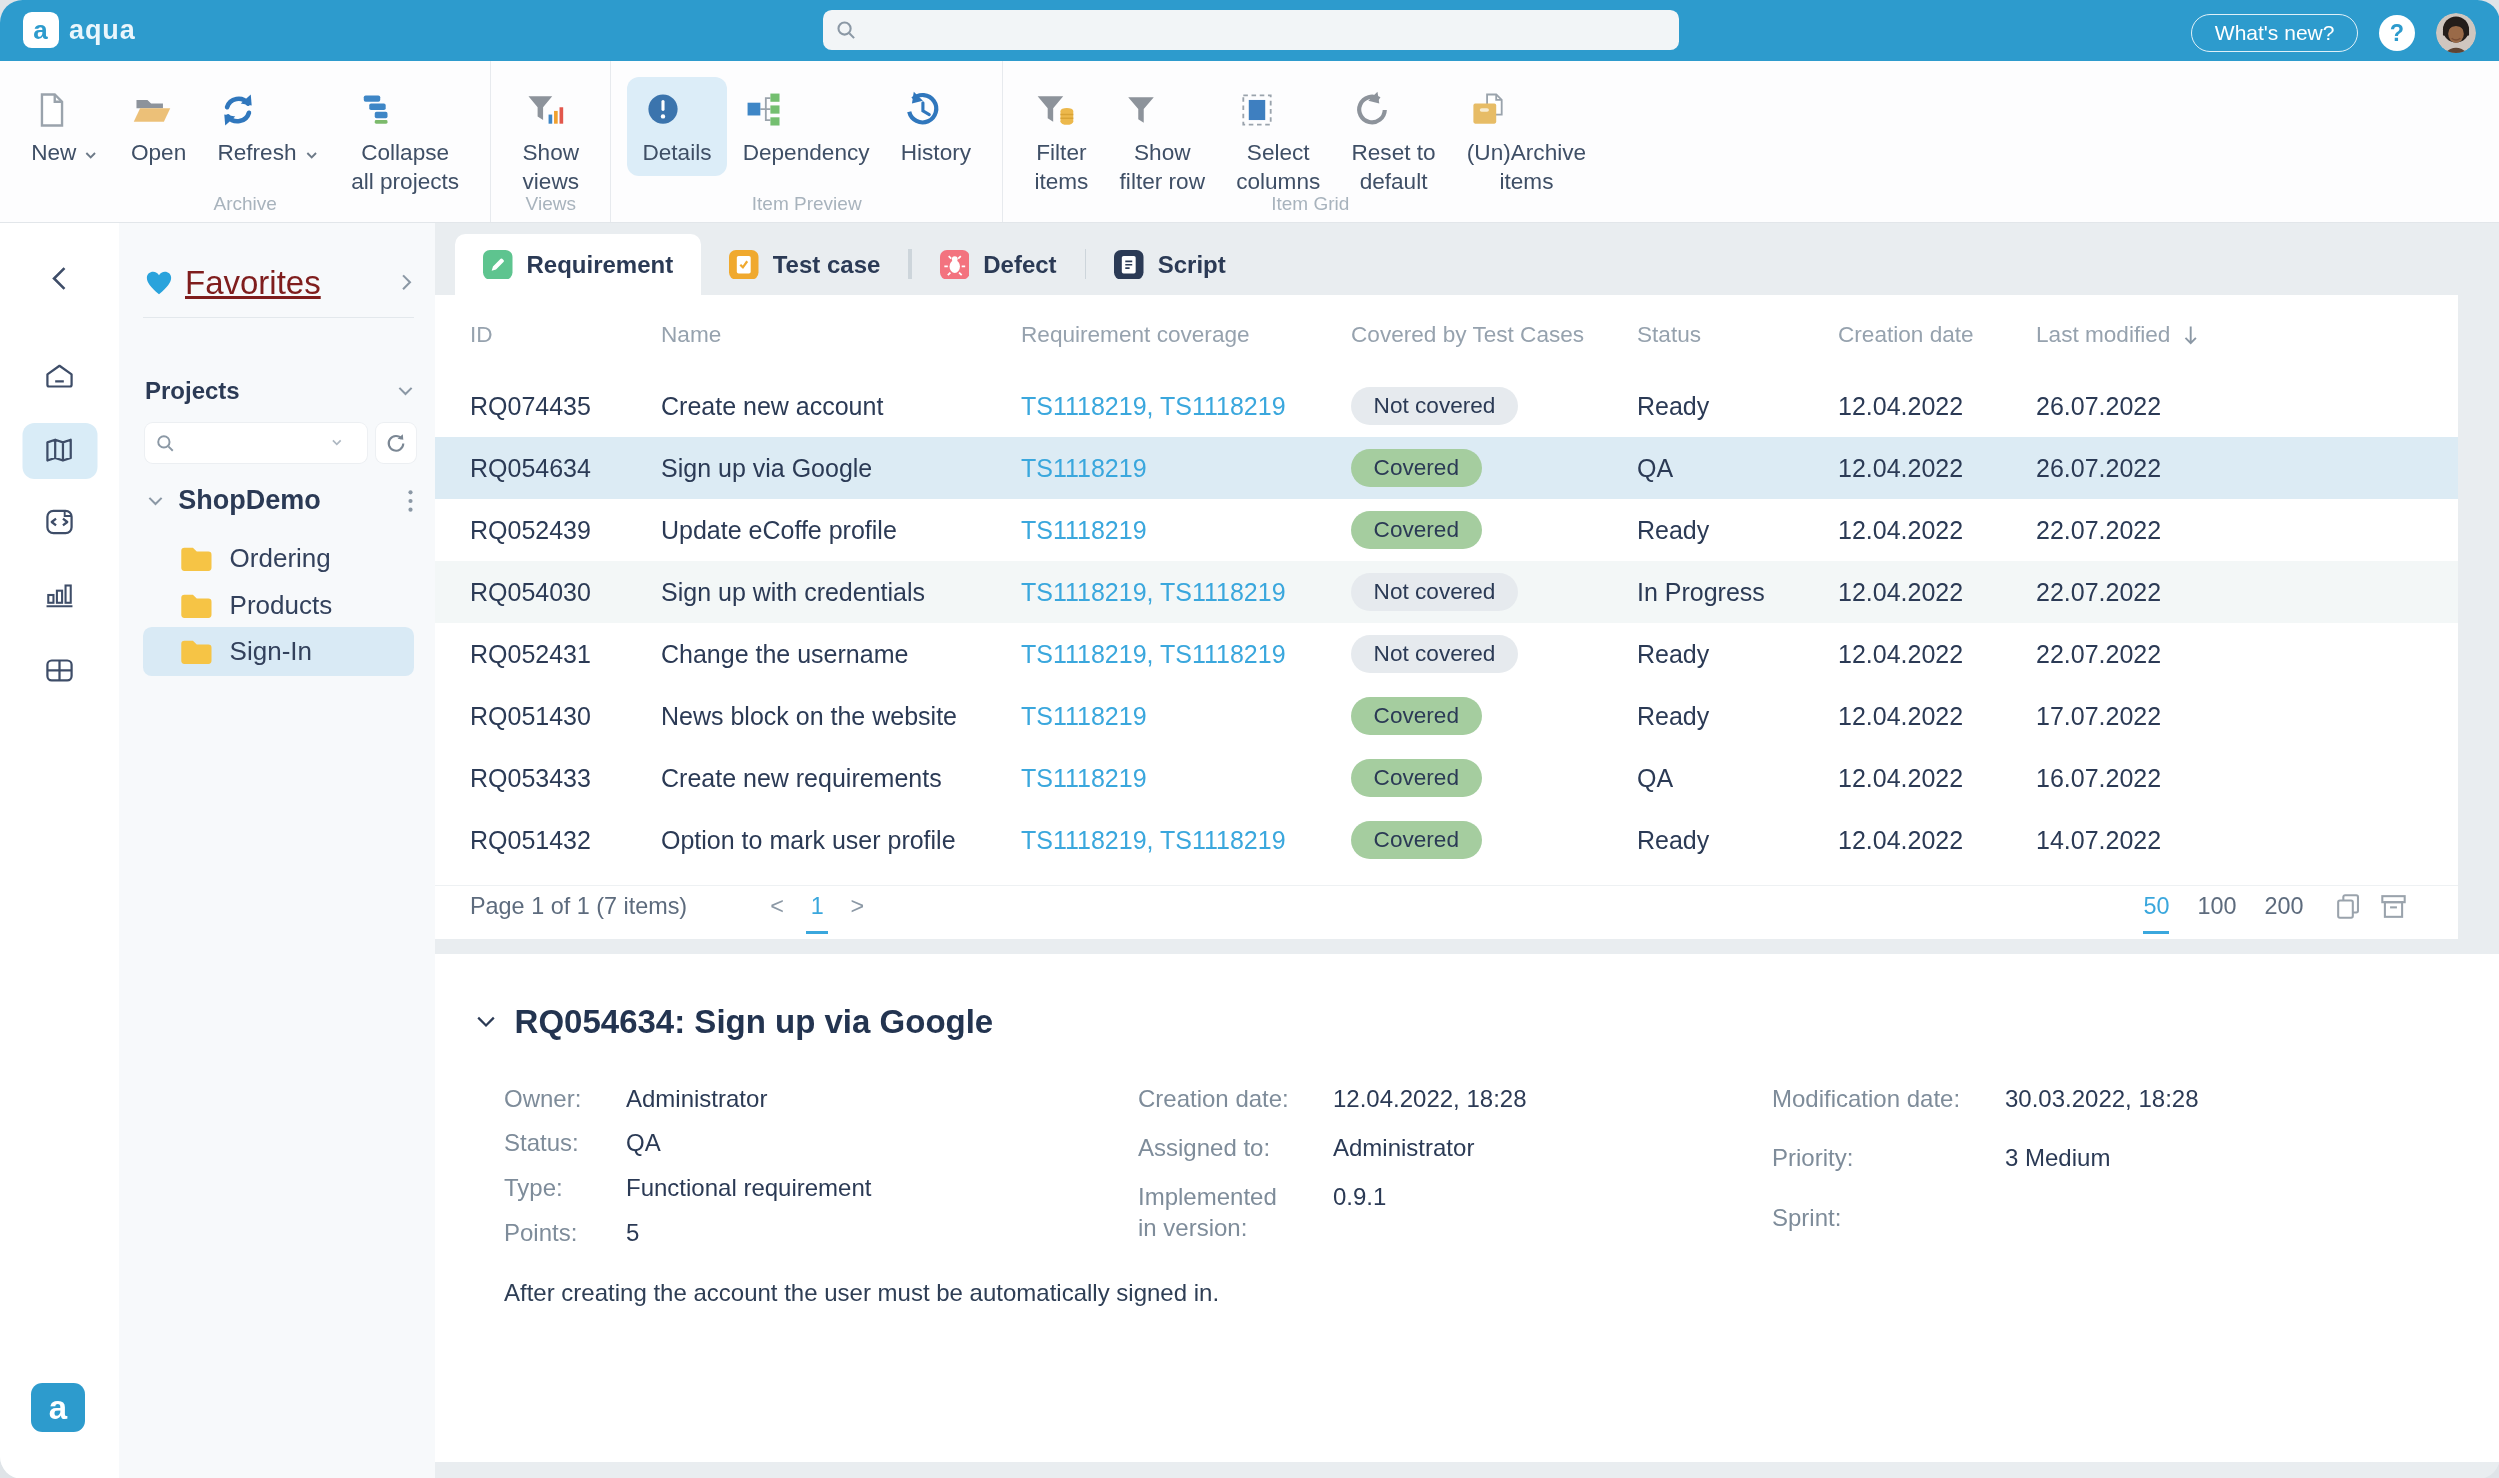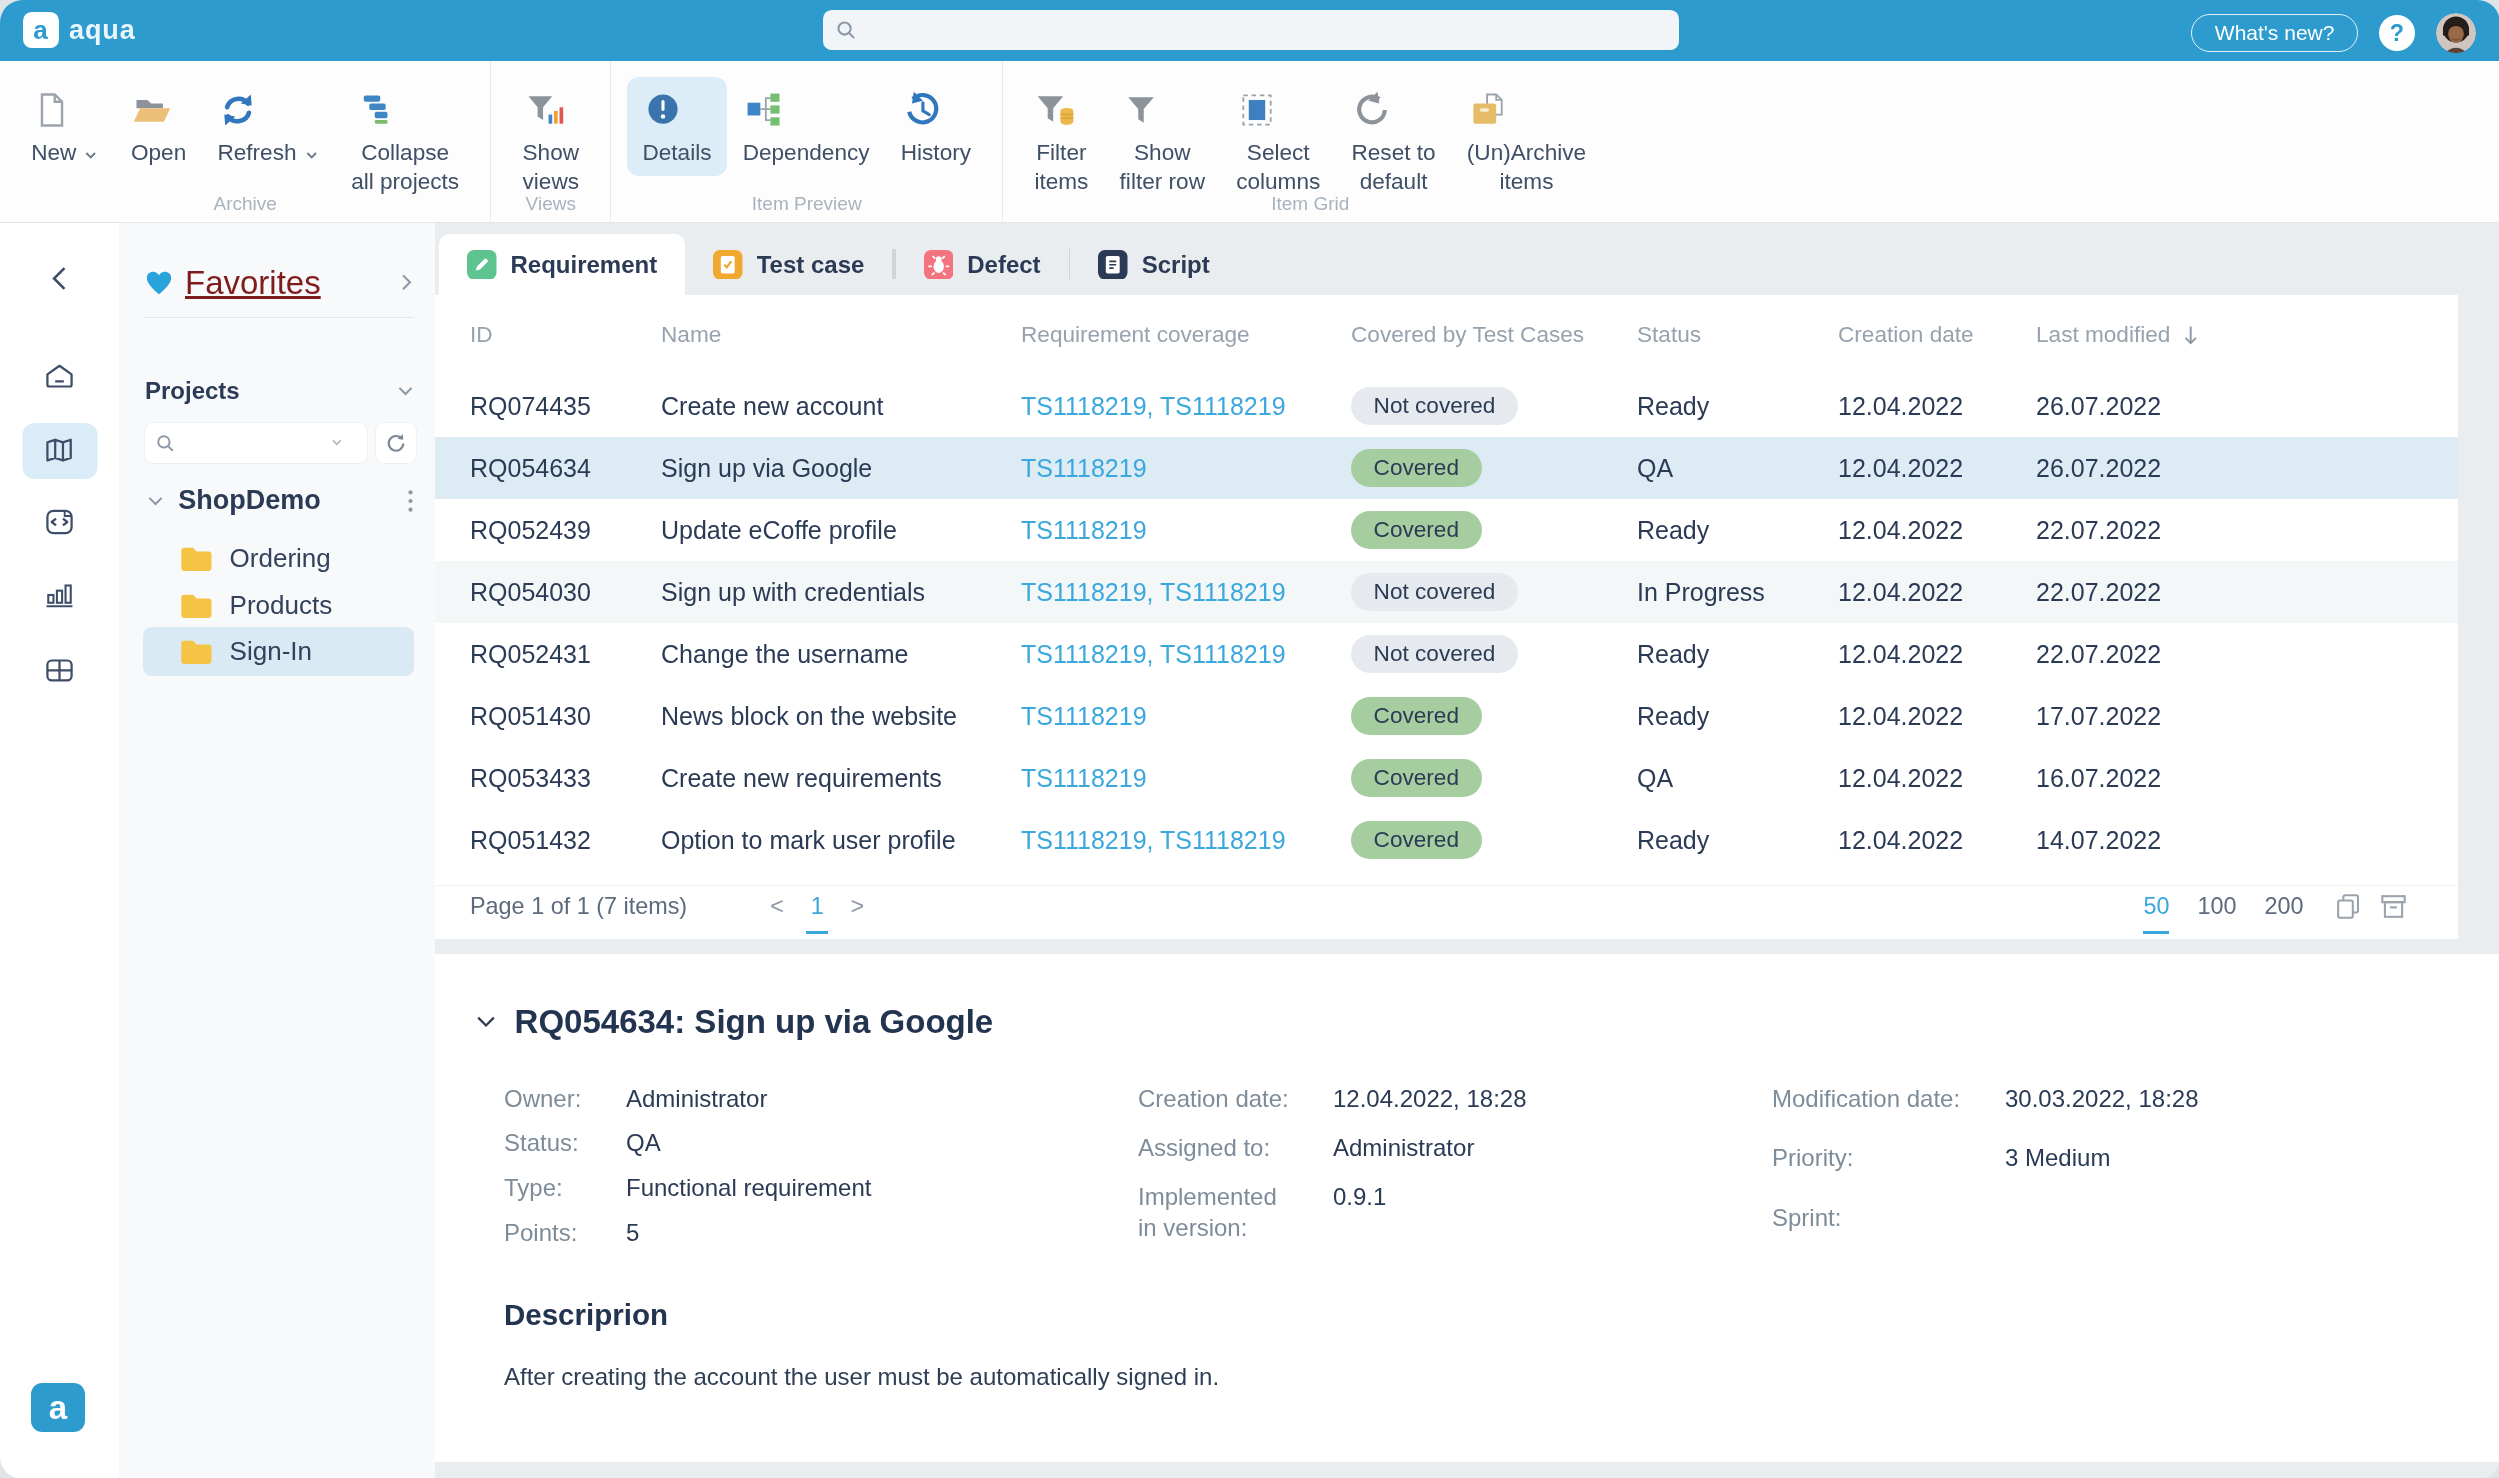--- a/index.html
+++ b/index.html
@@ -46,21 +46,21 @@
   .psearch input { border:none; outline:none; background:transparent; width:139px; font-size:21px; color:#2b3a55; font-family:"Liberation Sans",sans-serif; }
   .prefresh { position:absolute; top:200px; left:257px; width:40px; height:40px; background:#fff; border-radius:7.8px; display:flex; align-items:center; justify-content:center; box-shadow:0 0 0 0.9px #eceff2; }
   .tree-project { position:absolute; top:254px; left:21px; right:15.6px; height:47px; display:flex; align-items:center; gap:12px; padding:0 5.2px; }
   .tree-project .name { font-size:27px; font-weight:700; color:#2b3a55; flex:1; }
   .tree-folder { position:absolute; left:24px; width:271px; height:49px; border-radius:8.7px; display:flex; align-items:center; gap:15.6px; padding-left:35px; }
   .tree-folder.selected { background:#d9eaf5; }
   .tree-folder .name { font-size:26px; color:#33415c; }
 
   
   .content { position:absolute; top:223px; left:435px; right:0; bottom:0; background:#e9edf0; }
-  .tabsbar { height:72px; display:flex; align-items:flex-end; padding-left:4px; }
+  .tabsbar { height:72px; display:flex; align-items:flex-end; padding-left:20px; }
   .tab { height:61px; display:flex; align-items:center; gap:14px; padding:0 28px; font-size:24px; font-weight:700; color:#2b3a55; }
   .tab.active { background:#fff; border-radius:10.4px 10.4px 0 0; }
   .tabsep { width:1.7px; height:29.5px; background:#cdd5db; align-self:center; margin-top:10.4px; }
   .tabicon { width:29.5px; height:29.5px; flex:none; }
 
   .tablecard { background:#fff; margin-right:42px; }
   .grid-cols { display:grid; grid-template-columns:191px 360px 330px 286px 201px 198px 260px 1fr; align-items:center; padding-left:35px; }
   .thead { height:80px; color:#96a2ae; font-size:22.6px; }
   .thead .hcell { display:flex; align-items:center; gap:12px; }
   .trow { height:62px; font-size:25px; color:#2b3a55; }
@@ -613,18 +613,17 @@
         <div class="fcol fcol3">
           <div class="flabel">Modification date:</div>
           <div class="fvalue">30.03.2022, 18:28</div>
           <div class="flabel">Priority:</div>
           <div class="fvalue">3 Medium</div>
           <div class="flabel">Sprint:</div>
           <div class="fvalue"></div>
         </div>
       </div>
 
-      <h2 class="desc-head">Descriprion</h2>
       <p class="desc-text">After creating the account the user must be automatically signed in.</p>
     </div>
   </div>
 </div>
 
 
 </body></html>

